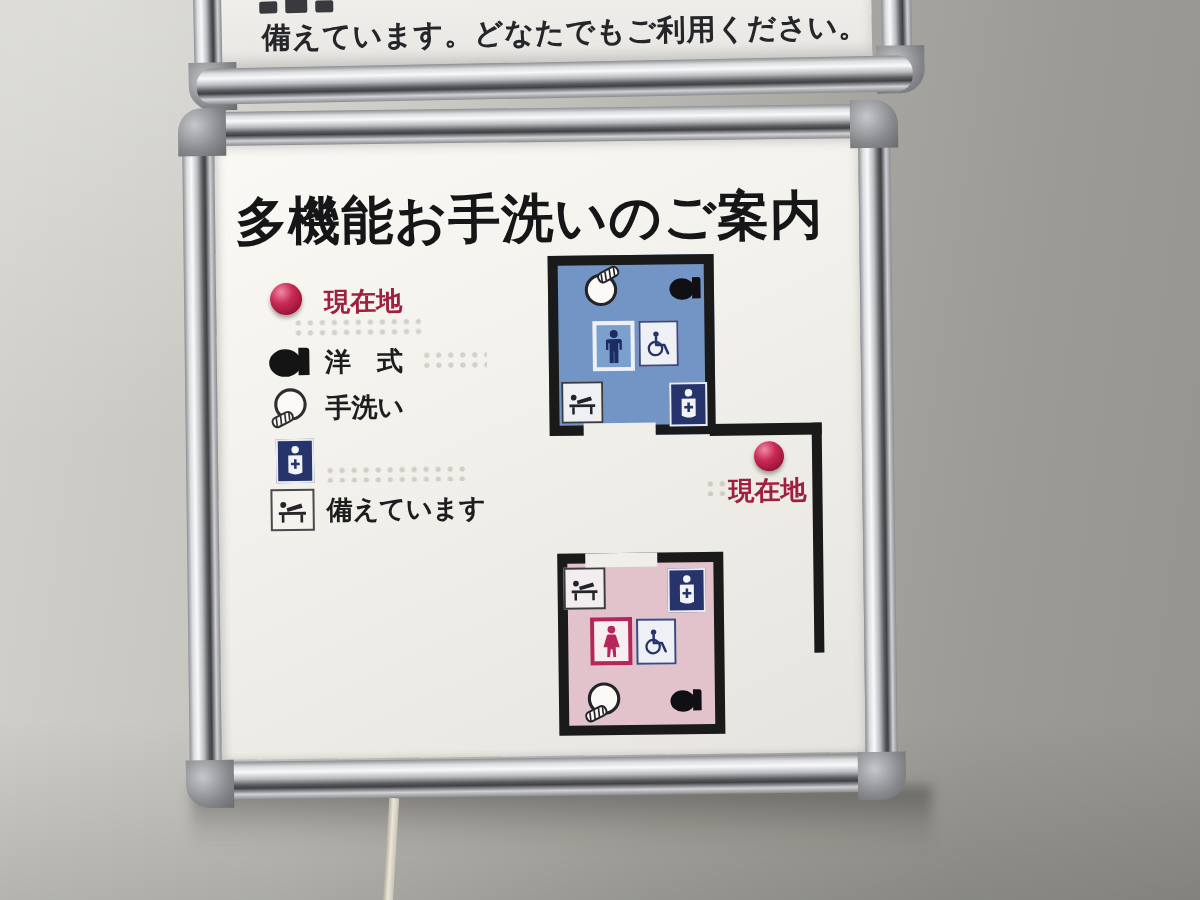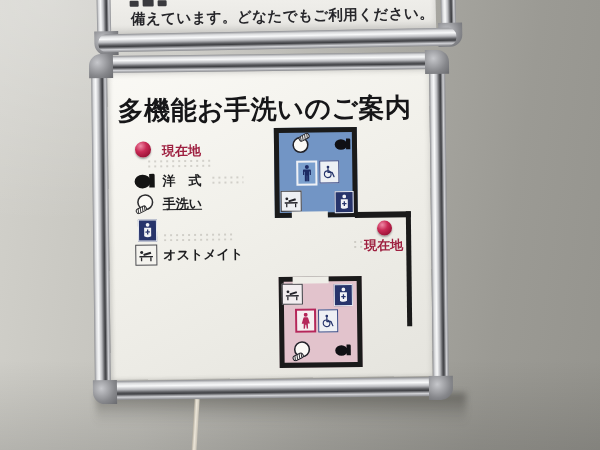--- a/index.html
+++ b/index.html
@@ -133,35 +133,35 @@
         </svg>
       </div>
     <div class="lg-label" style="left:73px;top:121px;">洋　式</div>
     <div class="braille" style="left:122px;top:125px;width:32px;height:9px;"></div>
 
     <div class="icon-plain" style="left:44px;top:141px;width:22px;height:22px;color:#2e2e30;">
       <svg>
           <use href="#sym-sink"></use>
         </svg>
       </div>
-    <div class="lg-label" style="left:73px;top:144px;text-decoration:underline;">手洗い</div>
+    <div class="lg-label" style="left:73px;top:144px;">手洗い</div>
 
     <div class="sq" style="left:48px;top:168px;width:19px;height:22px;background:#27346b;border:1.5px solid #e9ecf2;color:#f2f3f6;--cross:#27346b;">
       <svg class="ic">
           <use href="#sym-ostomate"></use>
         </svg>
       </div>
     <div class="braille" style="left:73px;top:182px;width:72px;height:8px;"></div>
 
     <div class="sq" style="left:45px;top:193px;width:22px;height:21px;background:#f4f3ee;border:1.2px solid #4a4a4e;color:#26262a;">
       <svg class="ic">
           <use href="#sym-sheet"></use>
         </svg>
       </div>
-    <div class="lg-label" style="left:73px;top:195px;">オストメイト</div>
+    <div class="lg-label" style="left:73px;top:195px;">備えています</div>
 
     <div class="room" style="left:185px;top:78px;width:83px;height:90px;background:#7295c5;"></div>
     <div class="icon-plain" style="left:201px;top:83px;width:22px;height:22px;color:#23232a;transform:rotate(178deg);">
       <svg>
           <use href="#sym-sink"></use>
         </svg>
       </div>
     <div class="icon-plain" style="left:245px;top:88px;width:19px;height:14px;color:#101014;">
       <svg>
           <use href="#sym-toilet"></use>

